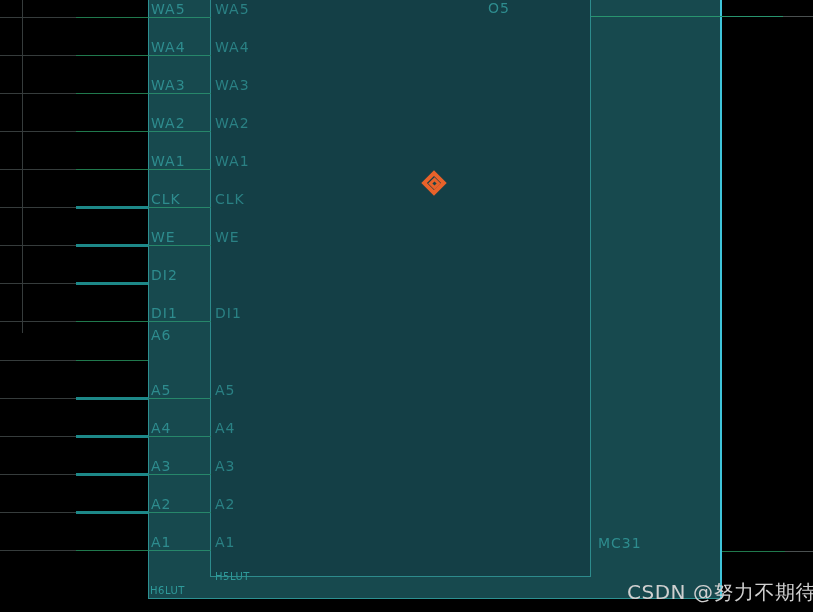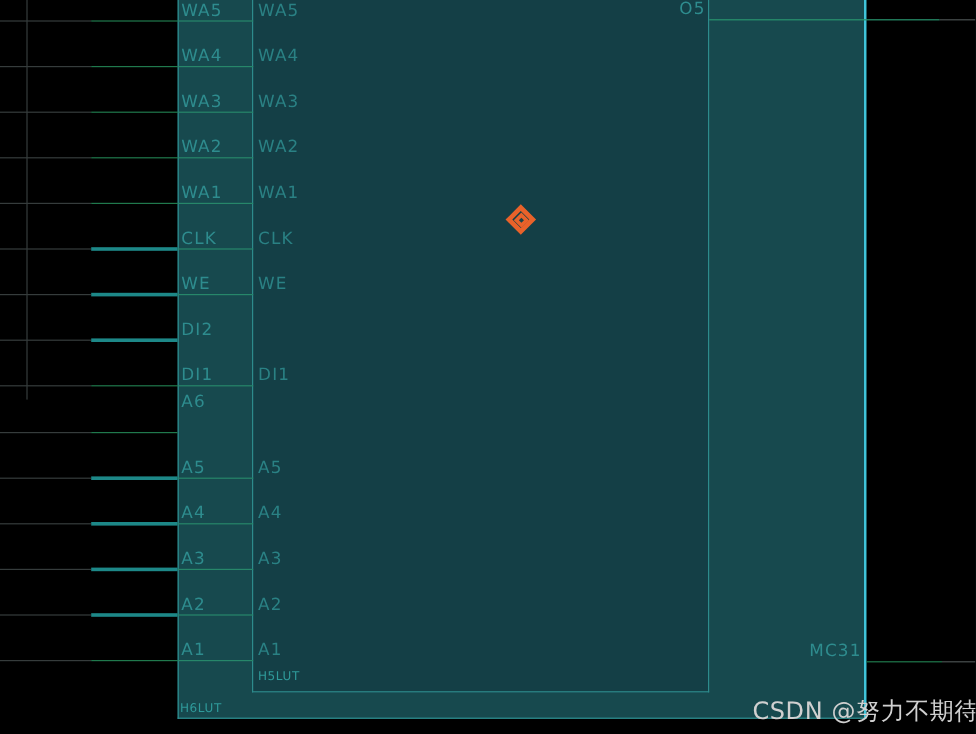--- a/index.html
+++ b/index.html
@@ -26,21 +26,21 @@
   
   .wire{position:absolute;left:76px;width:72px;}
   .wire.thin{height:1px;background:#20794d;}
   .wire.thick{height:3px;background:#1d8888;}
   .innet{position:absolute;left:148px;width:63px;height:1px;background:#27876a;}
   
   .pin{position:absolute;font-size:14px;line-height:16px;height:16px;
        color:#2e8c8e;letter-spacing:1px;white-space:nowrap;}
   .pin.outer{left:151px;}
   .pin.inner{left:215px;color:#2a8184;}
-  .pin.right{text-align:right;}
+  .pin.right{}
   .typelabel{position:absolute;font-size:10px;line-height:12px;color:#2f9a9a;
        letter-spacing:0.5px;white-space:nowrap;}
   
   .hline{position:absolute;height:1px;}
   .net-green{background:#28946e;}
   .net-green2{background:#20794d;}
   .net-gray{background:#4a5050;}
   
   .marker-outer{position:absolute;left:425px;top:174px;width:18px;height:18px;
        box-sizing:border-box;border:4px solid #e8622a;transform:rotate(45deg);}
@@ -138,21 +138,21 @@
   <div class="pin inner" style="top:534px">A1</div>
 
   <div class="pin right" style="left:488px;top:0;width:100px">O5</div>
   <div class="hline net-green" style="top:16px;left:591px;width:192px"></div>
   <div class="hline net-gray" style="top:16px;left:783px;width:30px"></div>
 
   <div class="pin right" style="left:598px;top:535px;width:120px">MC31</div>
   <div class="hline net-green2" style="top:551px;left:722px;width:63px"></div>
   <div class="hline net-gray" style="top:551px;left:785px;width:28px"></div>
 
-  <div class="typelabel" style="left:215px;top:559px">H5LUT</div>
+  <div class="typelabel" style="left:215px;top:571px">H5LUT</div>
   <div class="typelabel" style="left:150px;top:585px">H6LUT</div>
 
   <div class="marker-outer"></div>
   <div class="marker-mid"></div>
   <div class="marker-dot"></div>
 
   <div class="watermark">CSDN @努力不期待</div>
 
 </div>
 

